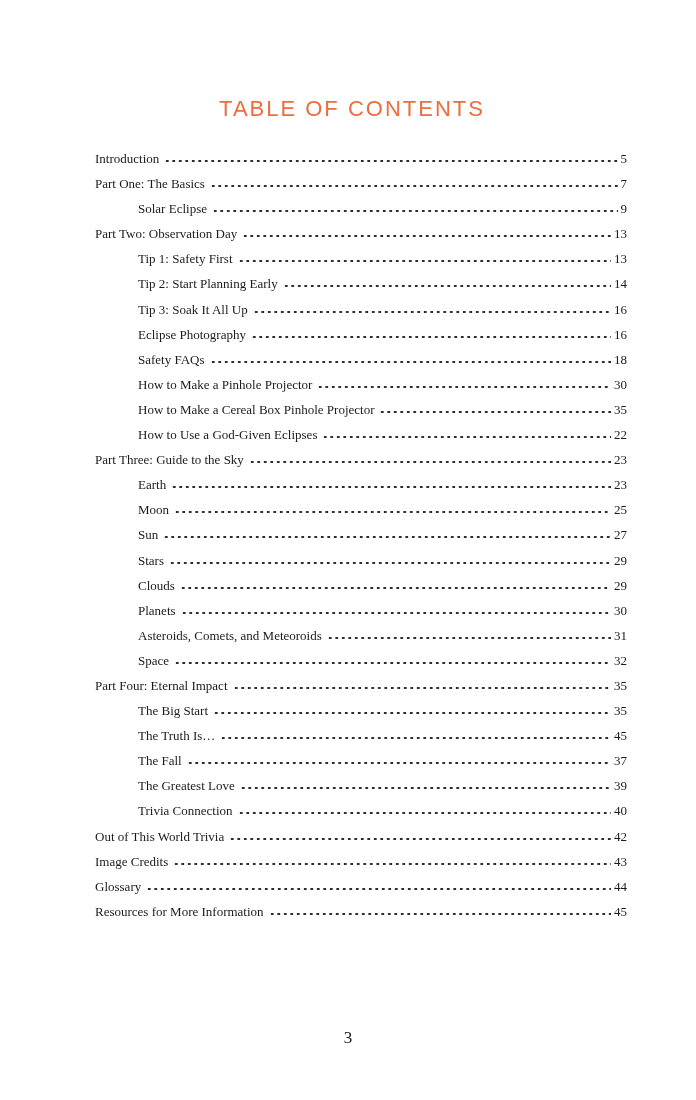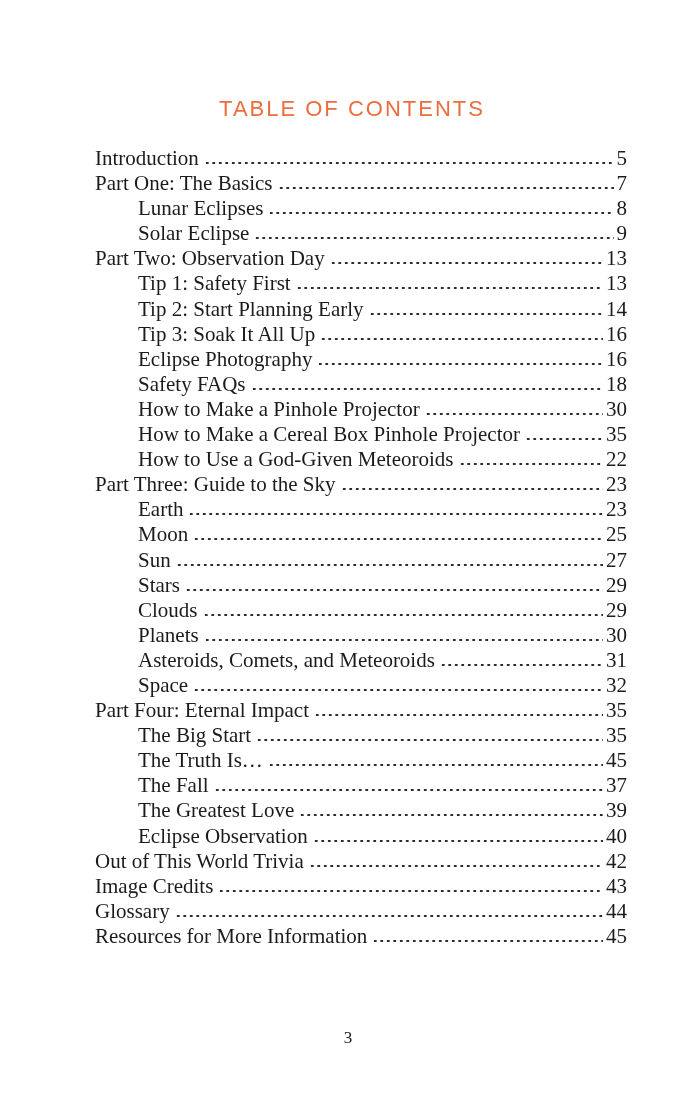--- a/index.html
+++ b/index.html
@@ -30,21 +30,21 @@
   }
   .toc-list {
     position: absolute;
     top: 146px;
     left: 95px;
     width: 532px;
   }
   .toc-row {
     display: flex;
     align-items: baseline;
-    font-size: 21px;
+    font-size: 13px;
     line-height: 25.1px;
     white-space: nowrap;
     justify-content: center;
   }
   .toc-row.indent {
     padding-left: 43px;
   }
   .toc-label {
     flex: 0 0 auto;
   }
@@ -82,25 +82,20 @@
     <span class="toc-label">Introduction</span>
     <span class="toc-dots"></span>
     <span class="toc-page">5</span>
   </div>
       <div class="toc-row">
     <span class="toc-label">Part One: The Basics</span>
     <span class="toc-dots"></span>
     <span class="toc-page">7</span>
   </div>
       <div class="toc-row indent">
-    <span class="toc-label">Lunar Eclipses</span>
-    <span class="toc-dots"></span>
-    <span class="toc-page">8</span>
-  </div>
-      <div class="toc-row indent">
     <span class="toc-label">Solar Eclipse</span>
     <span class="toc-dots"></span>
     <span class="toc-page">9</span>
   </div>
       <div class="toc-row">
     <span class="toc-label">Part Two: Observation Day</span>
     <span class="toc-dots"></span>
     <span class="toc-page">13</span>
   </div>
       <div class="toc-row indent">
@@ -132,21 +127,21 @@
     <span class="toc-label">How to Make a Pinhole Projector</span>
     <span class="toc-dots"></span>
     <span class="toc-page">30</span>
   </div>
       <div class="toc-row indent">
     <span class="toc-label">How to Make a Cereal Box Pinhole Projector</span>
     <span class="toc-dots"></span>
     <span class="toc-page">35</span>
   </div>
       <div class="toc-row indent">
-    <span class="toc-label">How to Use a God-Given Meteoroids</span>
+    <span class="toc-label">How to Use a God-Given Eclipses</span>
     <span class="toc-dots"></span>
     <span class="toc-page">22</span>
   </div>
       <div class="toc-row">
     <span class="toc-label">Part Three: Guide to the Sky</span>
     <span class="toc-dots"></span>
     <span class="toc-page">23</span>
   </div>
       <div class="toc-row indent">
     <span class="toc-label">Earth</span>
@@ -207,21 +202,21 @@
     <span class="toc-label">The Fall</span>
     <span class="toc-dots"></span>
     <span class="toc-page">37</span>
   </div>
       <div class="toc-row indent">
     <span class="toc-label">The Greatest Love</span>
     <span class="toc-dots"></span>
     <span class="toc-page">39</span>
   </div>
       <div class="toc-row indent">
-    <span class="toc-label">Eclipse Observation</span>
+    <span class="toc-label">Trivia Connection</span>
     <span class="toc-dots"></span>
     <span class="toc-page">40</span>
   </div>
       <div class="toc-row">
     <span class="toc-label">Out of This World Trivia</span>
     <span class="toc-dots"></span>
     <span class="toc-page">42</span>
   </div>
       <div class="toc-row">
     <span class="toc-label">Image Credits</span>

